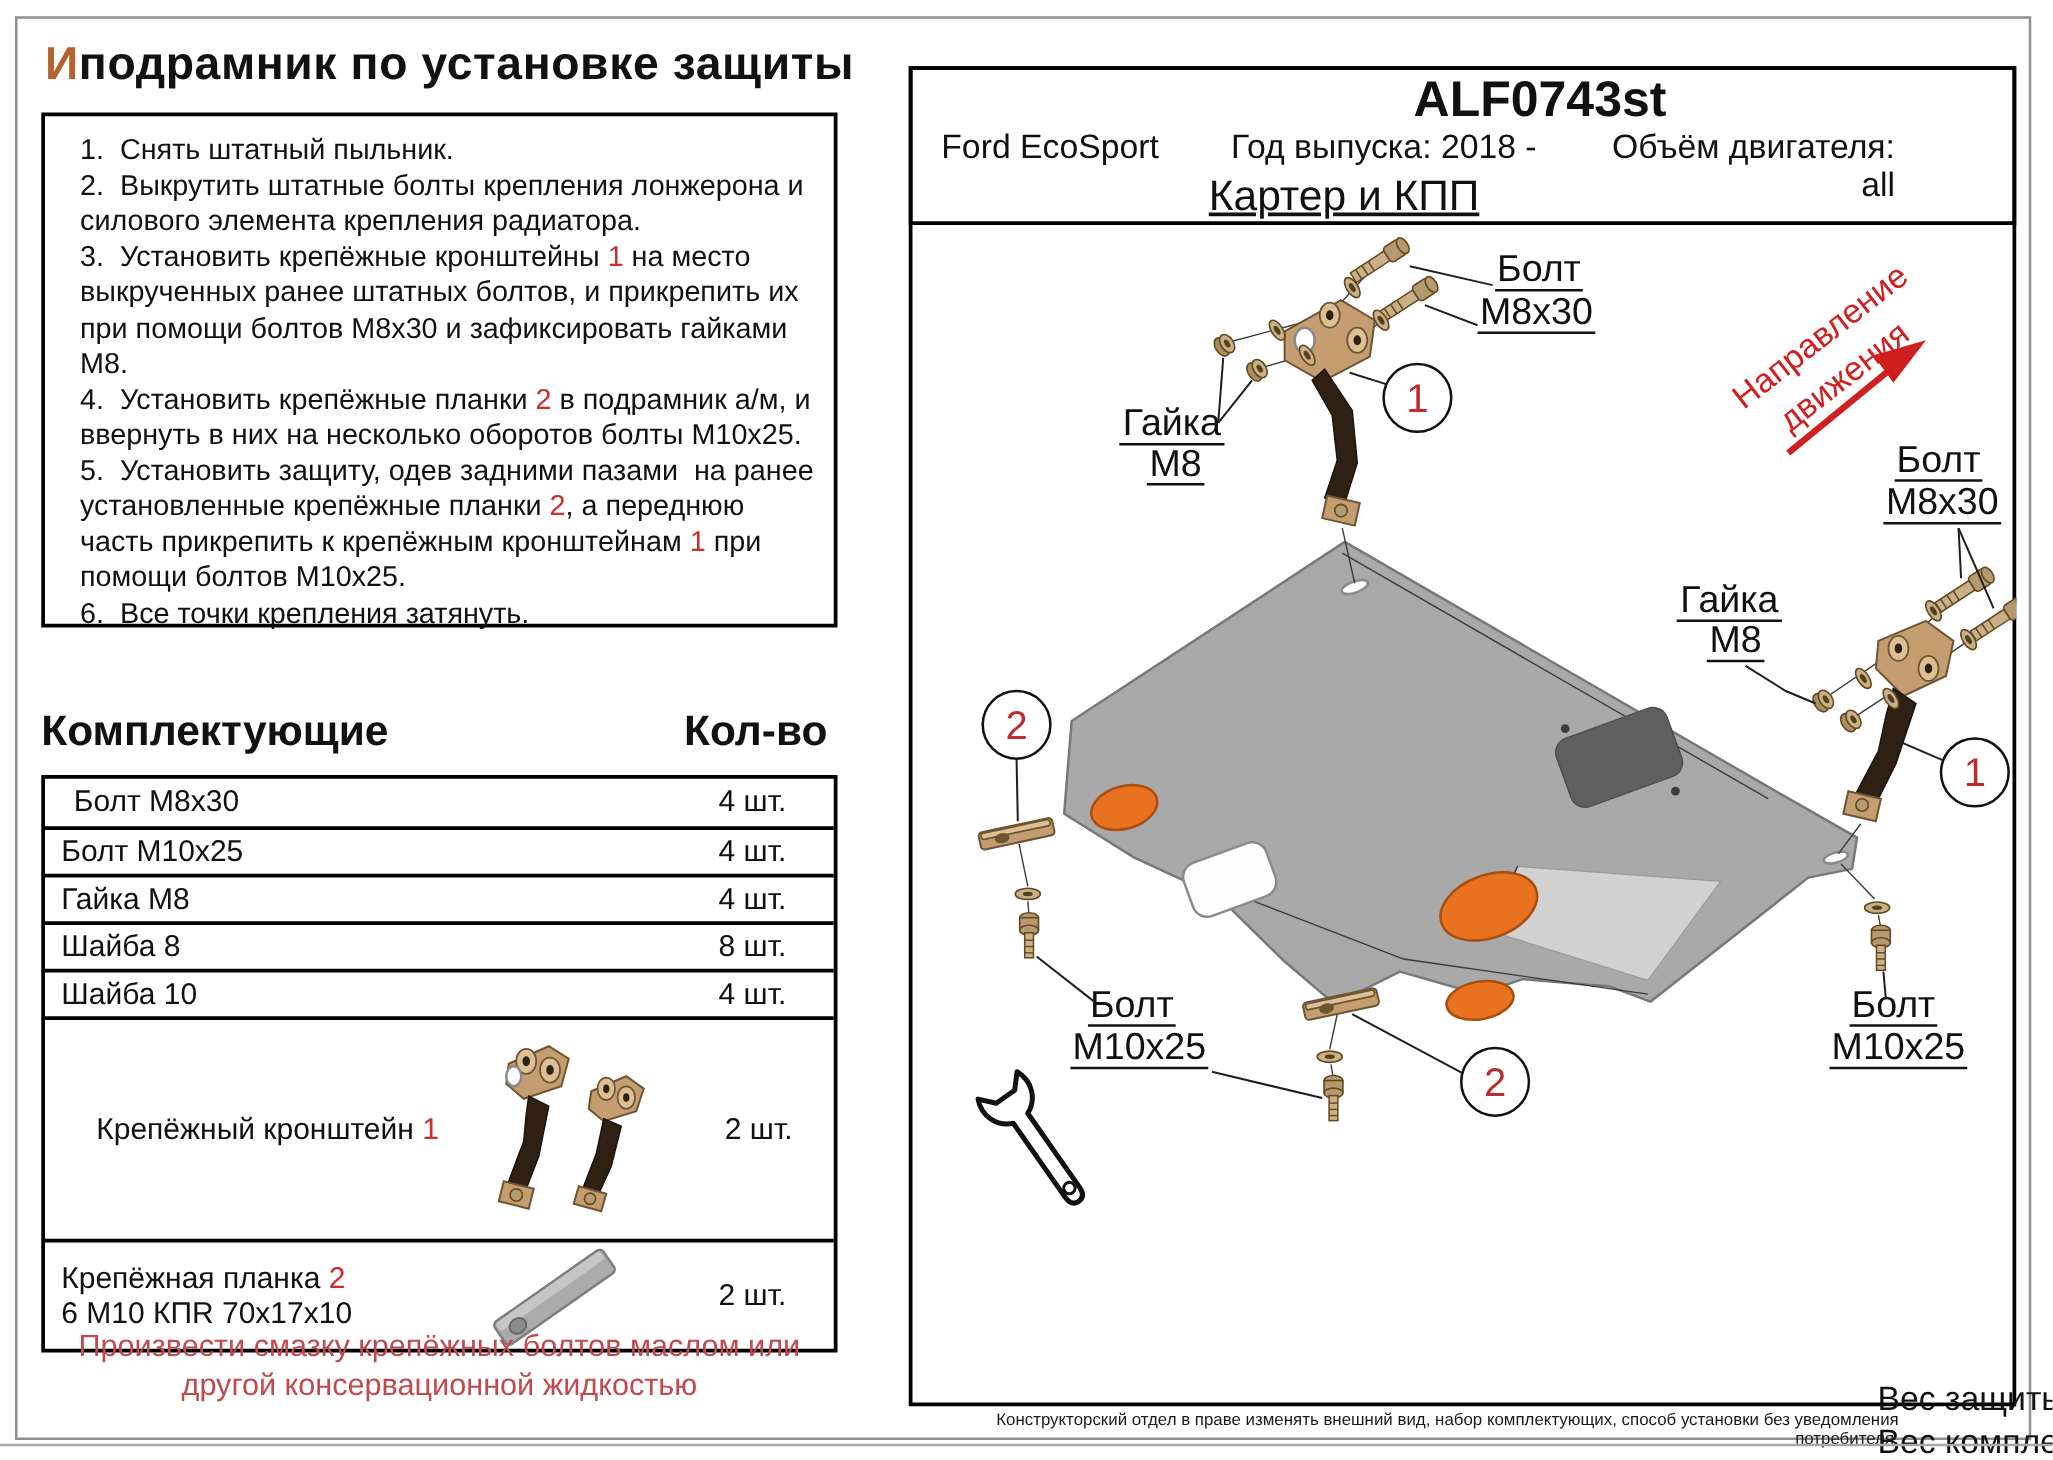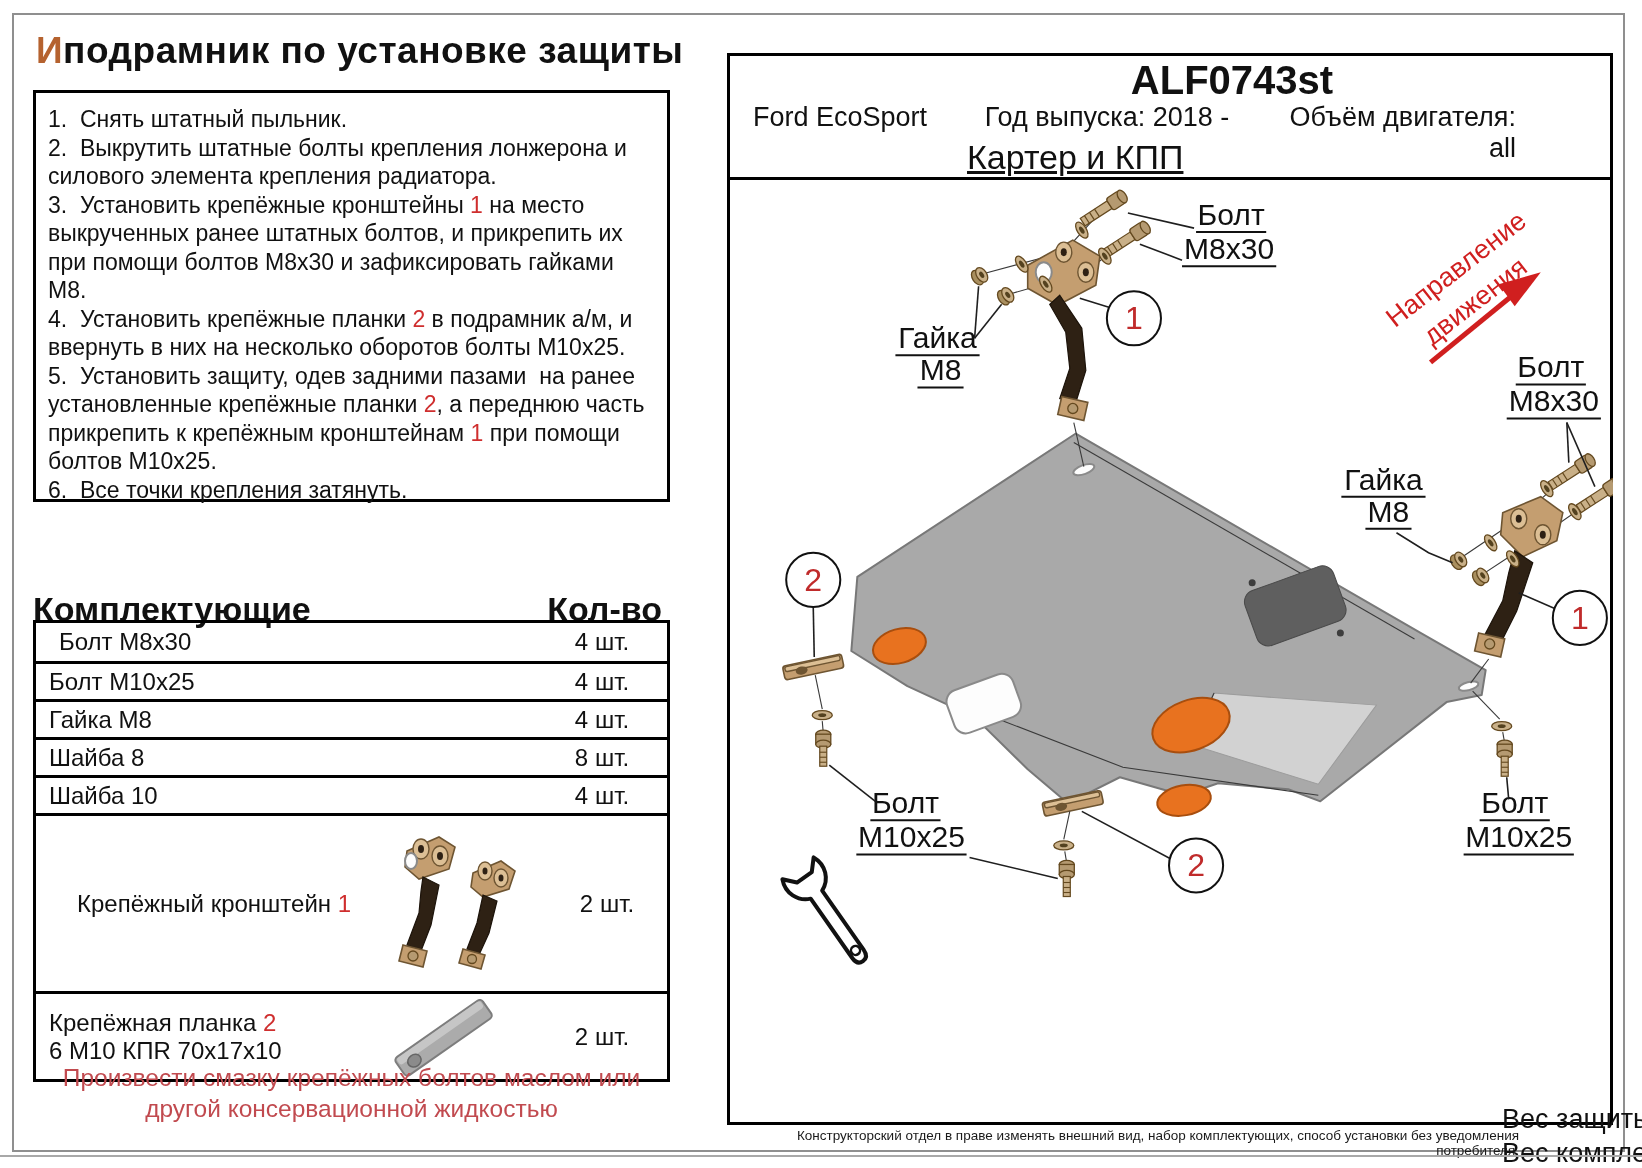--- a/index.html
+++ b/index.html
@@ -4,24 +4,24 @@
 <style>
   html,body{margin:0;padding:0;background:#fff;}
   body{width:1642px;height:1168px;position:relative;font-family:"Liberation Sans",sans-serif;color:#111;overflow:hidden;}
   .abs{position:absolute;}
   
   .page-frame{left:12px;top:13px;width:1609px;height:1135px;border:2px solid #8f8f8f;}
   .bottom-rule{left:0;top:1155px;width:1642px;height:2px;background:#a8a8a8;}
   
   .doc-title{left:36px;top:30px;width:640px;font-size:37px;font-weight:bold;letter-spacing:.5px;white-space:nowrap;}
   .doc-title .lead{color:#b5622f;}
-  .instr-box{left:33px;top:90px;width:637px;height:412px;border:3px solid #000;box-sizing:border-box;padding:12px 14px 0 12px;}
+  .instr-box{left:33px;top:90px;width:637px;height:412px;border:3px solid #000;box-sizing:border-box;padding:12px 14px 0 28px;}
   .instr-item{margin:0;font-size:23px;line-height:28.5px;white-space:pre-wrap;}
   .red{color:#cf2e2e;}
-  .parts-hdr{left:33px;top:590px;width:637px;display:flex;justify-content:space-between;align-items:baseline;}
+  .parts-hdr{left:33px;top:566px;width:637px;display:flex;justify-content:space-between;align-items:baseline;}
   .parts-hdr .h1{font-size:34px;font-weight:bold;}
   .parts-hdr .h2{font-size:34px;font-weight:bold;padding-right:8px;}
   .parts-table{left:33px;top:620px;width:637px;border:3px solid #000;box-sizing:border-box;}
   .part-row{display:flex;align-items:center;height:38px;box-sizing:border-box;border-top:3px solid #000;}
   .part-row:first-child{border-top:none;padding-left:10px;}
   .part-row.row-bracket{height:178px;padding-left:28px;}
   .part-row.row-planka{height:88px;}
   .part-label{font-size:24px;padding-left:13px;white-space:pre-wrap;line-height:28px;min-width:300px;}
   .part-img{flex:1;display:flex;justify-content:center;align-items:center;height:100%;}
   .part-qty{width:130px;text-align:center;font-size:24px;}

